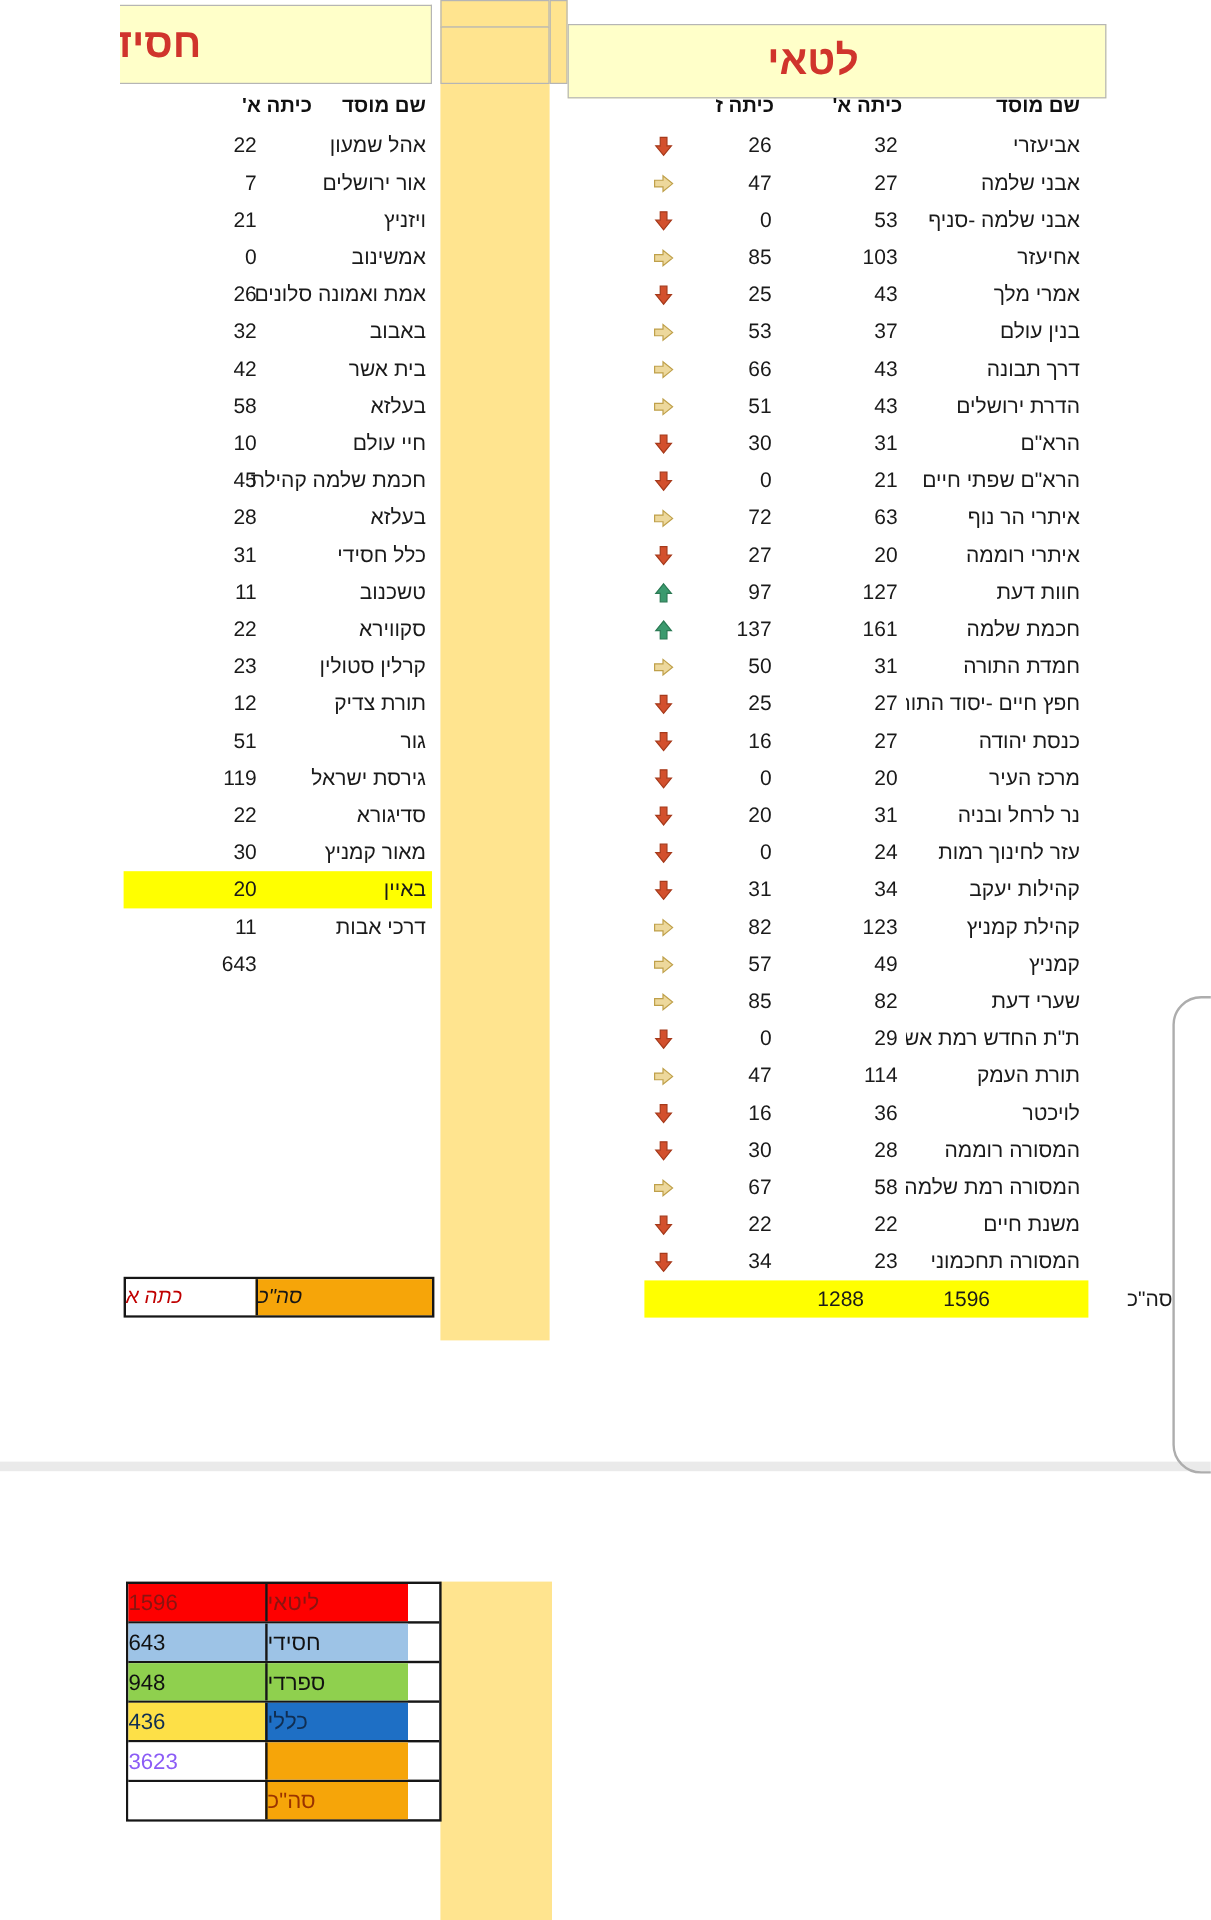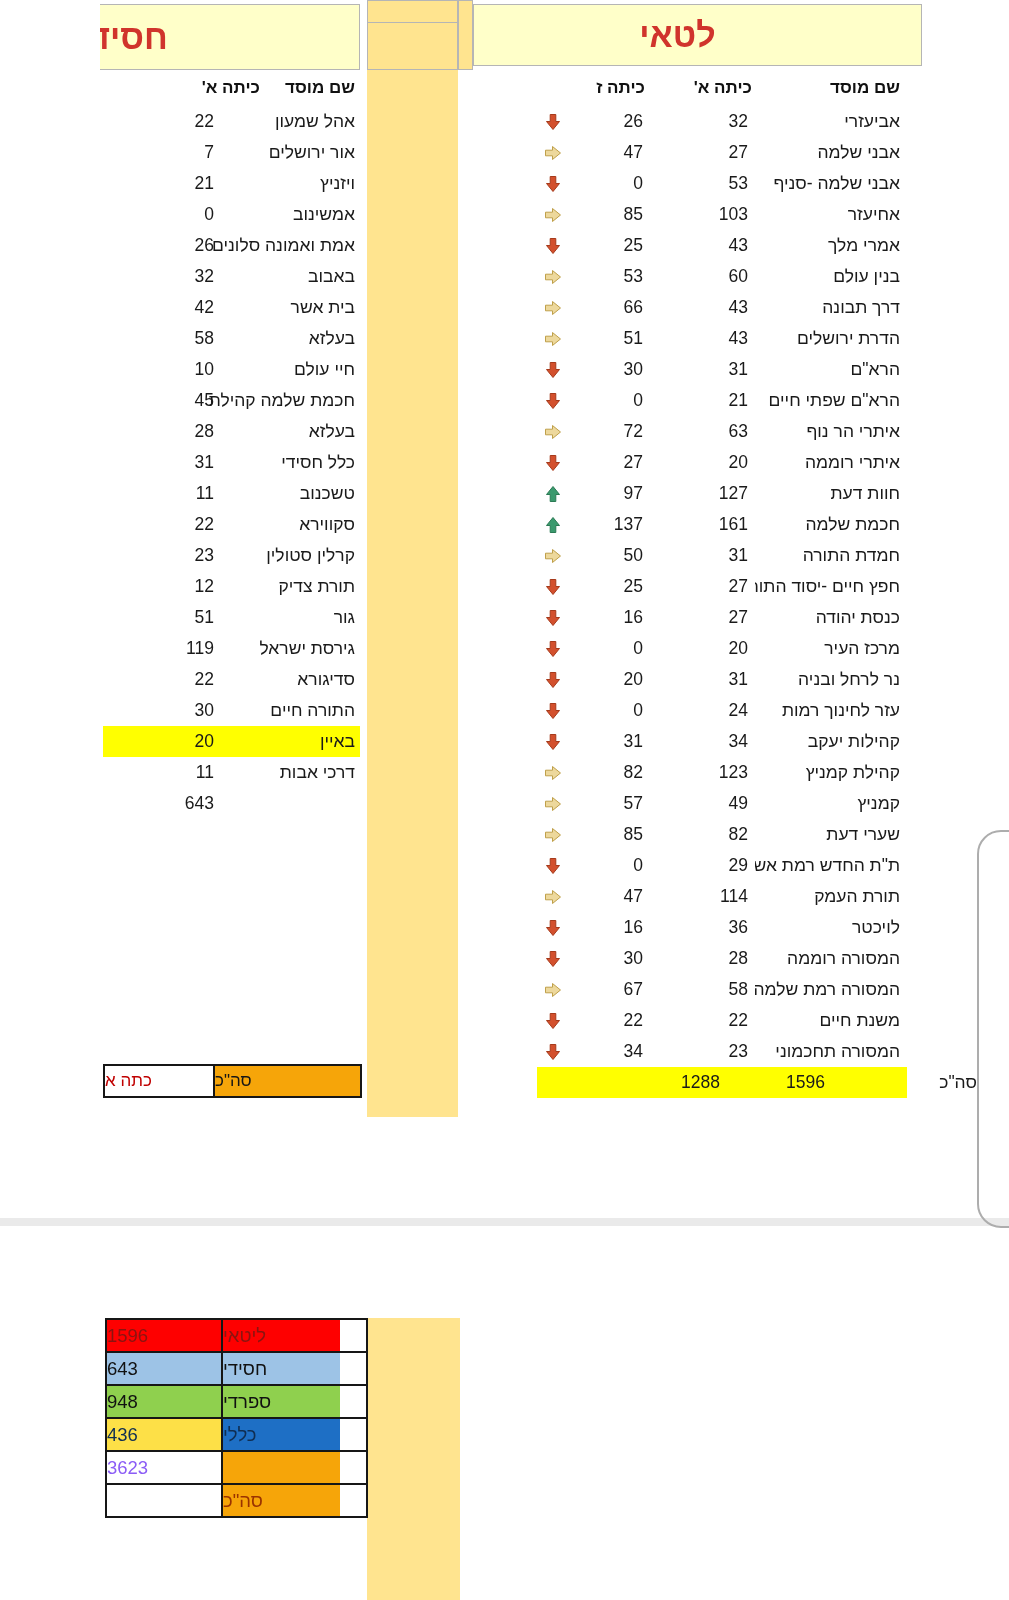--- a/index.html
+++ b/index.html
@@ -36,21 +36,21 @@
   .lt-a{right:146px;width:70px;}
   .row-hl{background:#FFFF00;}
 
   
   .rt-total{position:relative;height:31px;}
   .rt-total-band{position:absolute;left:77px;top:0;width:370px;height:31px;background:#FFFF00;}
   .lt-total{position:relative;height:31px;}
 
   
   .lt-footer{position:absolute;left:103px;top:1064px;width:259px;height:34px;border:2px solid #161616;box-sizing:border-box;display:flex;}
-  .lt-footer .fcell{height:100%;display:flex;align-items:center;justify-content:flex-end;padding-right:7px;box-sizing:border-box;font-size:17px;direction:rtl;}
+  .lt-footer .fcell{height:100%;display:flex;align-items:center;justify-content:flex-end;padding-right:7px;box-sizing:border-box;font-size:17px;direction:rtl;font-style:italic;}
   .f-white{width:108px;background:#fff;color:#C00000;}
   .f-orange{width:147px;background:#F6A509;color:#161616;border-left:2px solid #161616;}
 
   
   .summary{position:absolute;left:105px;top:1318px;width:263px;border:2px solid #161616;box-sizing:border-box;}
   .s-row{display:flex;height:31px;}
   .s-row + .s-row{border-top:2px solid #161616;}
   .s-val,.s-lab{display:flex;align-items:center;justify-content:flex-end;padding-right:8px;box-sizing:border-box;font-size:18.5px;direction:rtl;}
   .s-val{width:114px;}
   .s-lab{width:119px;border-left:2px solid #161616;}
@@ -71,21 +71,21 @@
 
   <div class="gridcell" style="left:458px;top:0;width:15px;height:70px;"></div>
   <div class="gridcell" style="left:367px;top:0;width:91px;height:23px;"></div>
   <div class="gridcell" style="left:367px;top:22px;width:91px;height:48px;"></div>
   <div class="gridfill" style="left:367px;top:70px;width:91px;height:1047px;"></div>
   <div class="gridfill" style="left:367px;top:1318px;width:93px;height:282px;"></div>
 
   <div class="title-cell" style="left:100px;top:4px;width:260px;height:66px;border-left:none;">
     <span class="title-text title-left-inner">חסידי</span>
   </div>
-  <div class="title-cell title-right-cell" style="left:473px;top:4px;width:449px;height:62px;">
+  <div class="title-cell title-right-cell" style="left:473px;top:20px;width:449px;height:62px;">
     <span class="title-text">לטאי</span>
   </div>
 
   <div class="hdr" style="left:460px;top:78px;width:447px;">
     <span style="right:7px;">שם מוסד</span>
     <span style="right:155px;">כיתה א'</span>
     <span style="right:262px;">כיתה ז</span>
   </div>
 
   <div class="rows" style="left:460px;top:106px;width:447px;">
@@ -141,21 +141,21 @@
         <span class="cell rt-z num">25</span>
         <span class="rt-arrow">
           <svg class="arr arr-down" width="20" height="20" viewBox="0 0 20 20">
             <path d="M7.2 2.5 H12.8 V9.5 H16.5 L10 17.5 L3.5 9.5 H7.2 Z" fill="#D3502D"></path>
           </svg>
 
         </span>
       </div>
       <div class="r-row">
         <span class="cell rt-name">בנין עולם</span>
-        <span class="cell rt-a num">60</span>
+        <span class="cell rt-a num">37</span>
         <span class="cell rt-z num">53</span>
         <span class="rt-arrow">
 
           <svg class="arr arr-right" width="20" height="20" viewBox="0 0 20 20">
             <path d="M2.5 7.2 V12.8 H9.5 V16.5 L17.5 10 L9.5 3.5 V7.2 Z" fill="#EDD89C"></path>
           </svg>
 
         </span>
       </div>
       <div class="r-row">
@@ -527,21 +527,21 @@
       </div>
       <div class="l-row">
         <span class="cell lt-name">גירסת ישראל</span>
         <span class="cell lt-a num">119</span>
       </div>
       <div class="l-row">
         <span class="cell lt-name">סדיגורא</span>
         <span class="cell lt-a num">22</span>
       </div>
       <div class="l-row">
-        <span class="cell lt-name">התורה חיים</span>
+        <span class="cell lt-name">מאור קמניץ</span>
         <span class="cell lt-a num">30</span>
       </div>
       <div class="l-row row-hl">
         <span class="cell lt-name">באיין</span>
         <span class="cell lt-a num">20</span>
       </div>
       <div class="l-row">
         <span class="cell lt-name">דרכי אבות</span>
         <span class="cell lt-a num">11</span>
       </div>

